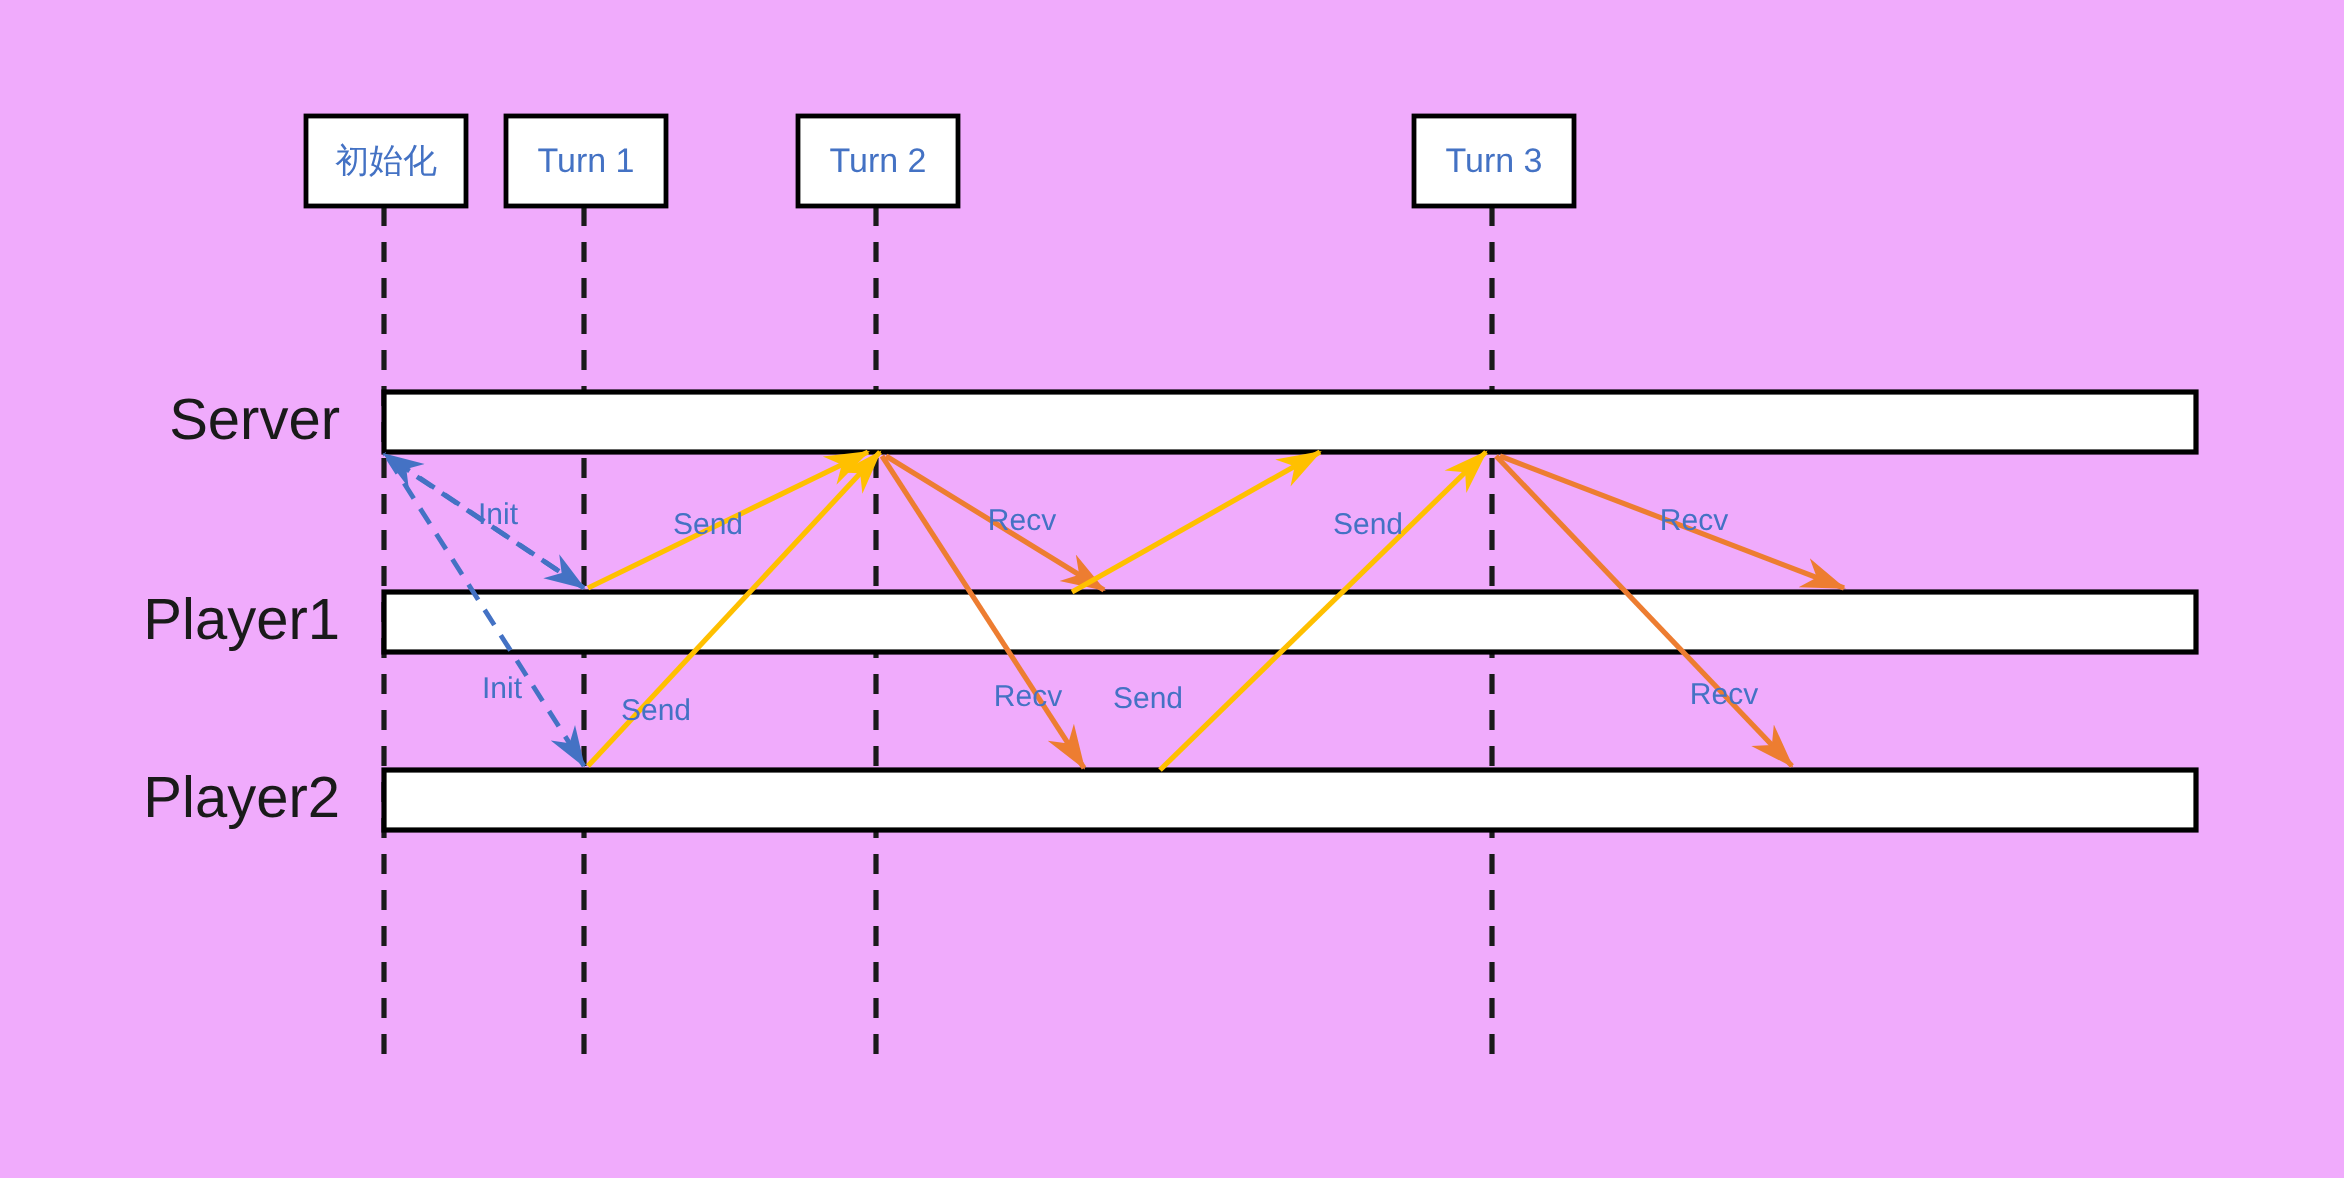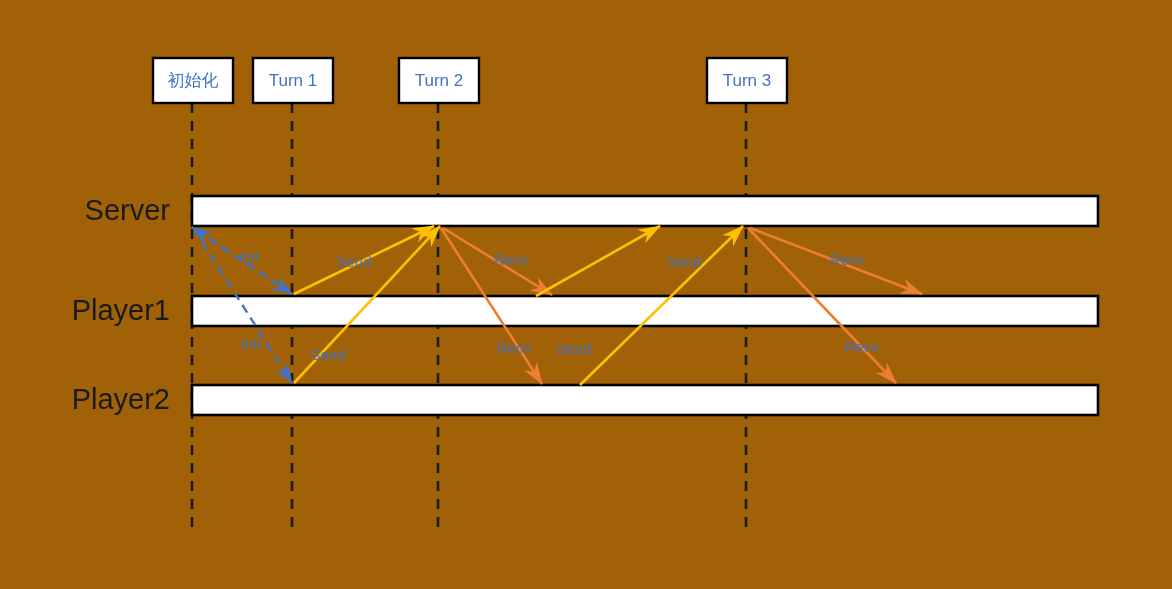--- a/index.html
+++ b/index.html
@@ -12,21 +12,21 @@
     font-family: "Liberation Sans", sans-serif;
     width: 1172px;
     height: 589px;
     overflow: hidden;
     position: relative;
   }
   #diagram-root {
     position: relative;
     width: 1172px;
     height: 589px;
-    background: #a16207;
+    background: #f0abfc;
   }
   svg#diagram-svg {
     position: absolute;
     left: 0;
     top: 0;
     width: 1172px;
     height: 589px;
     display: block;
   }
   .marker-box-rect {

